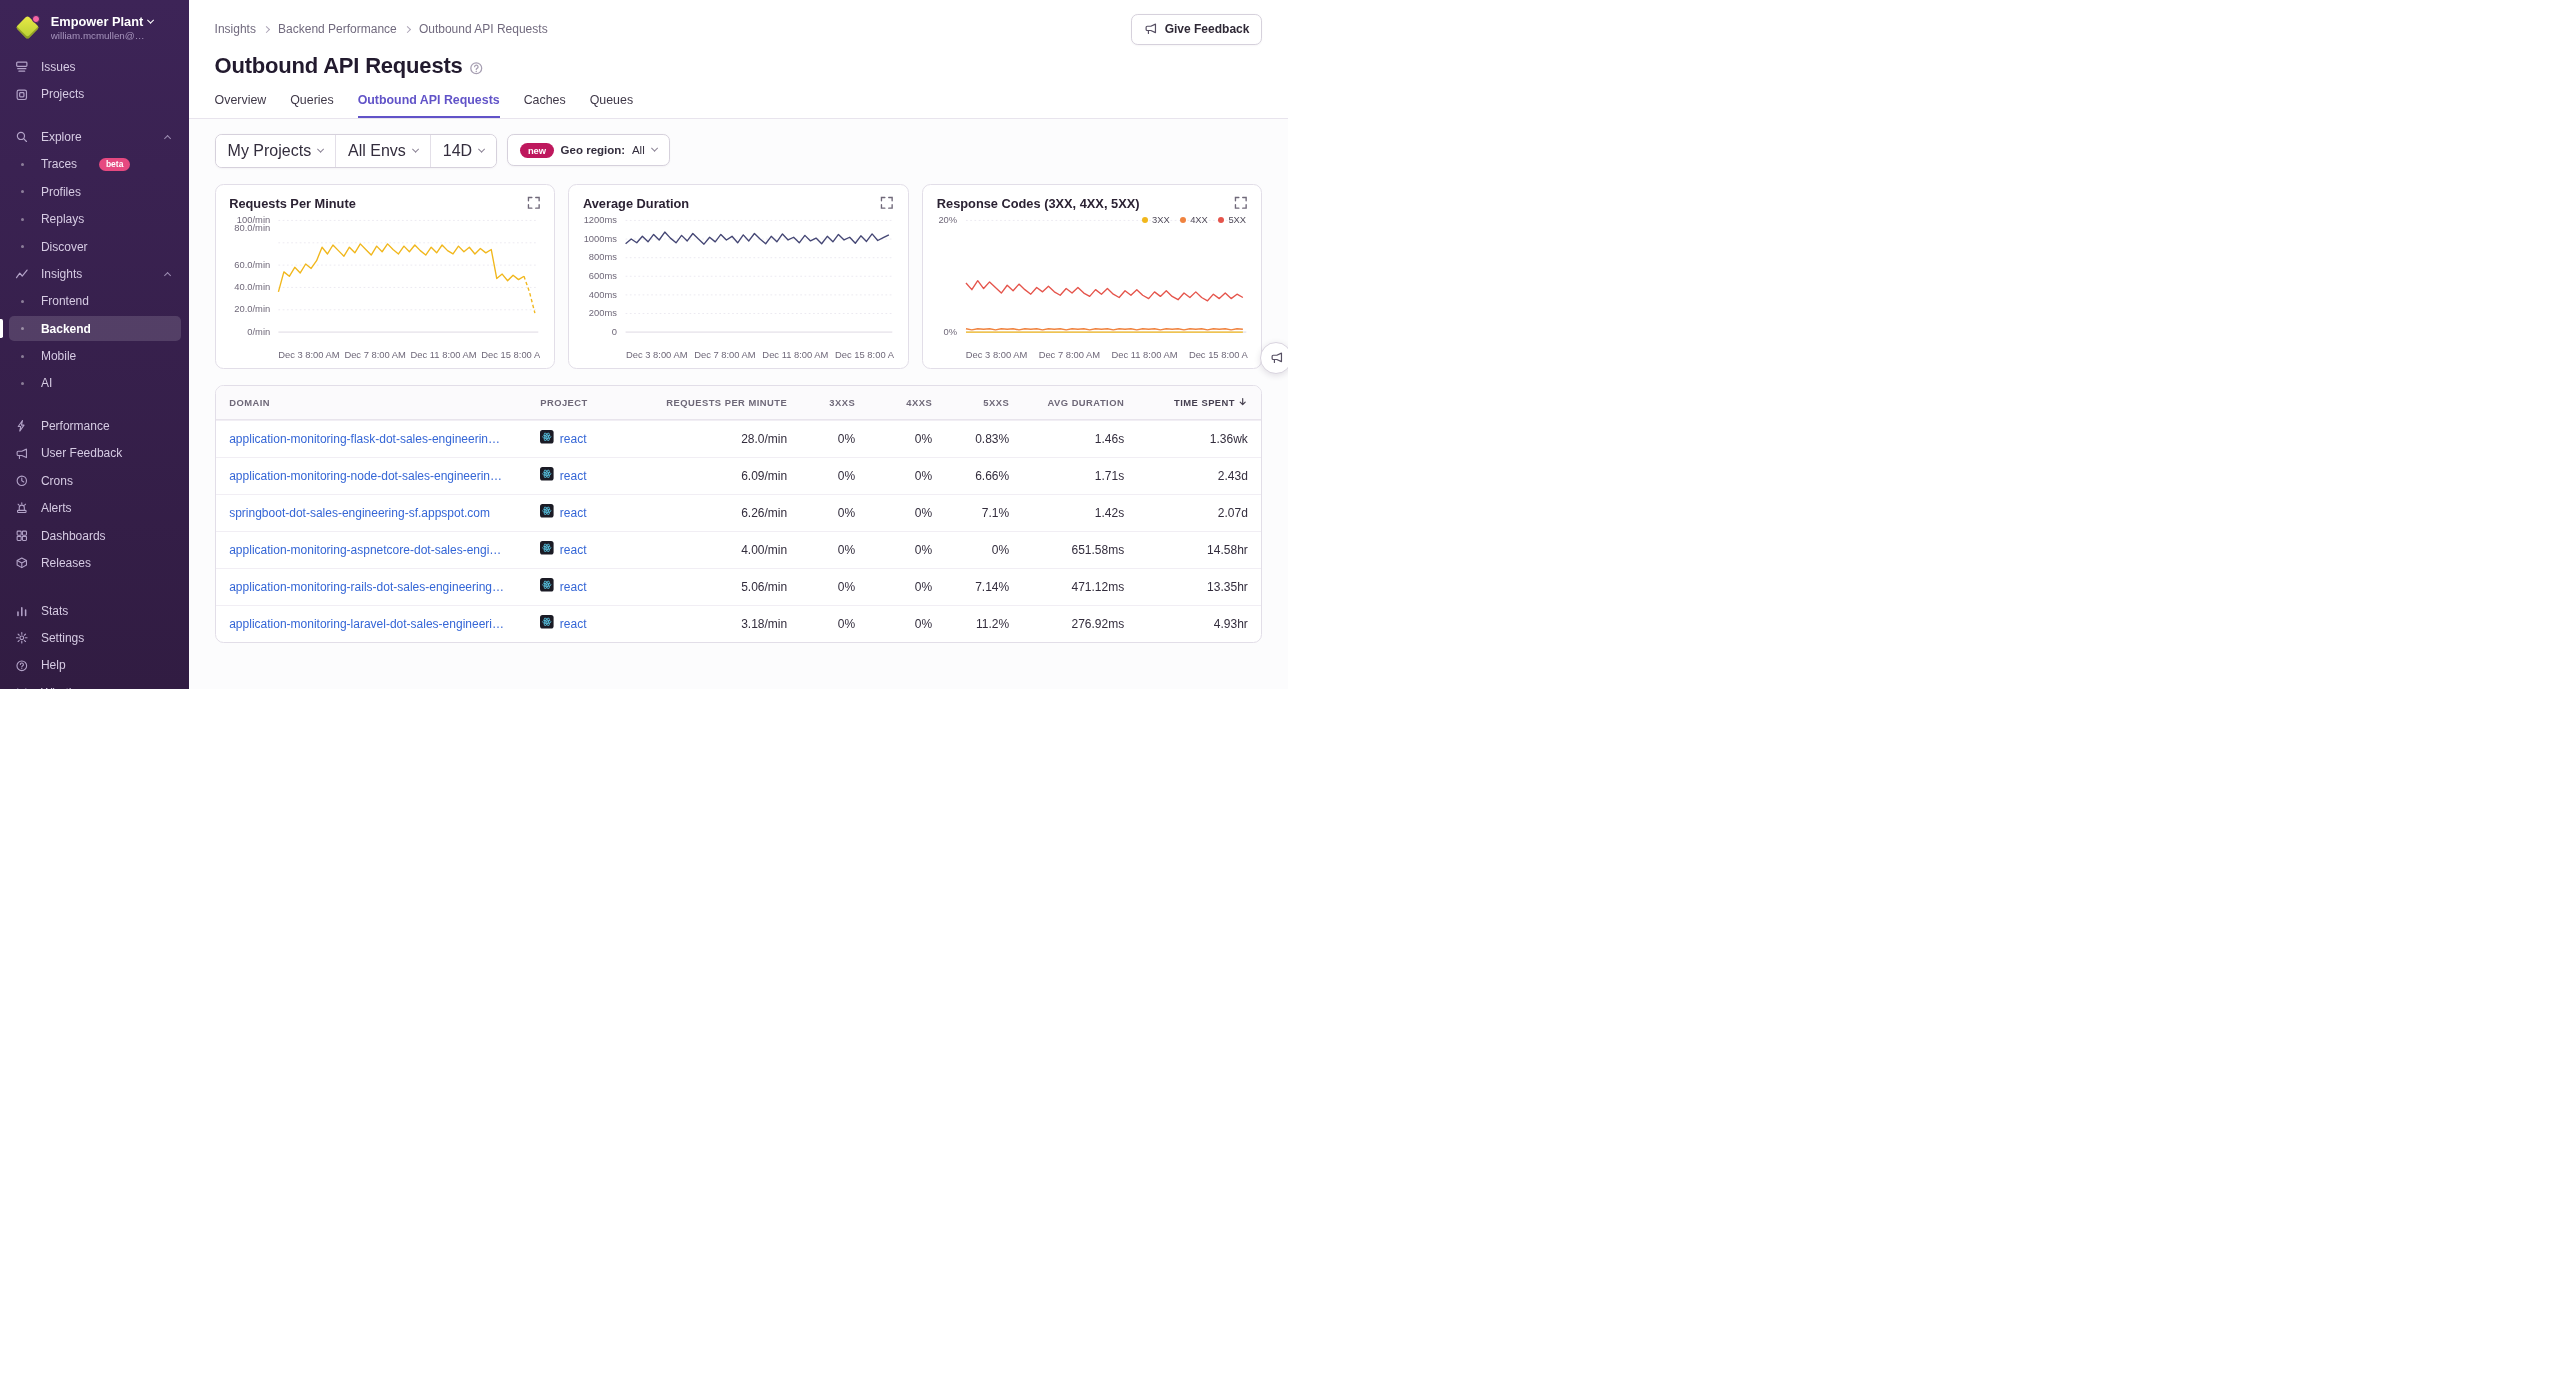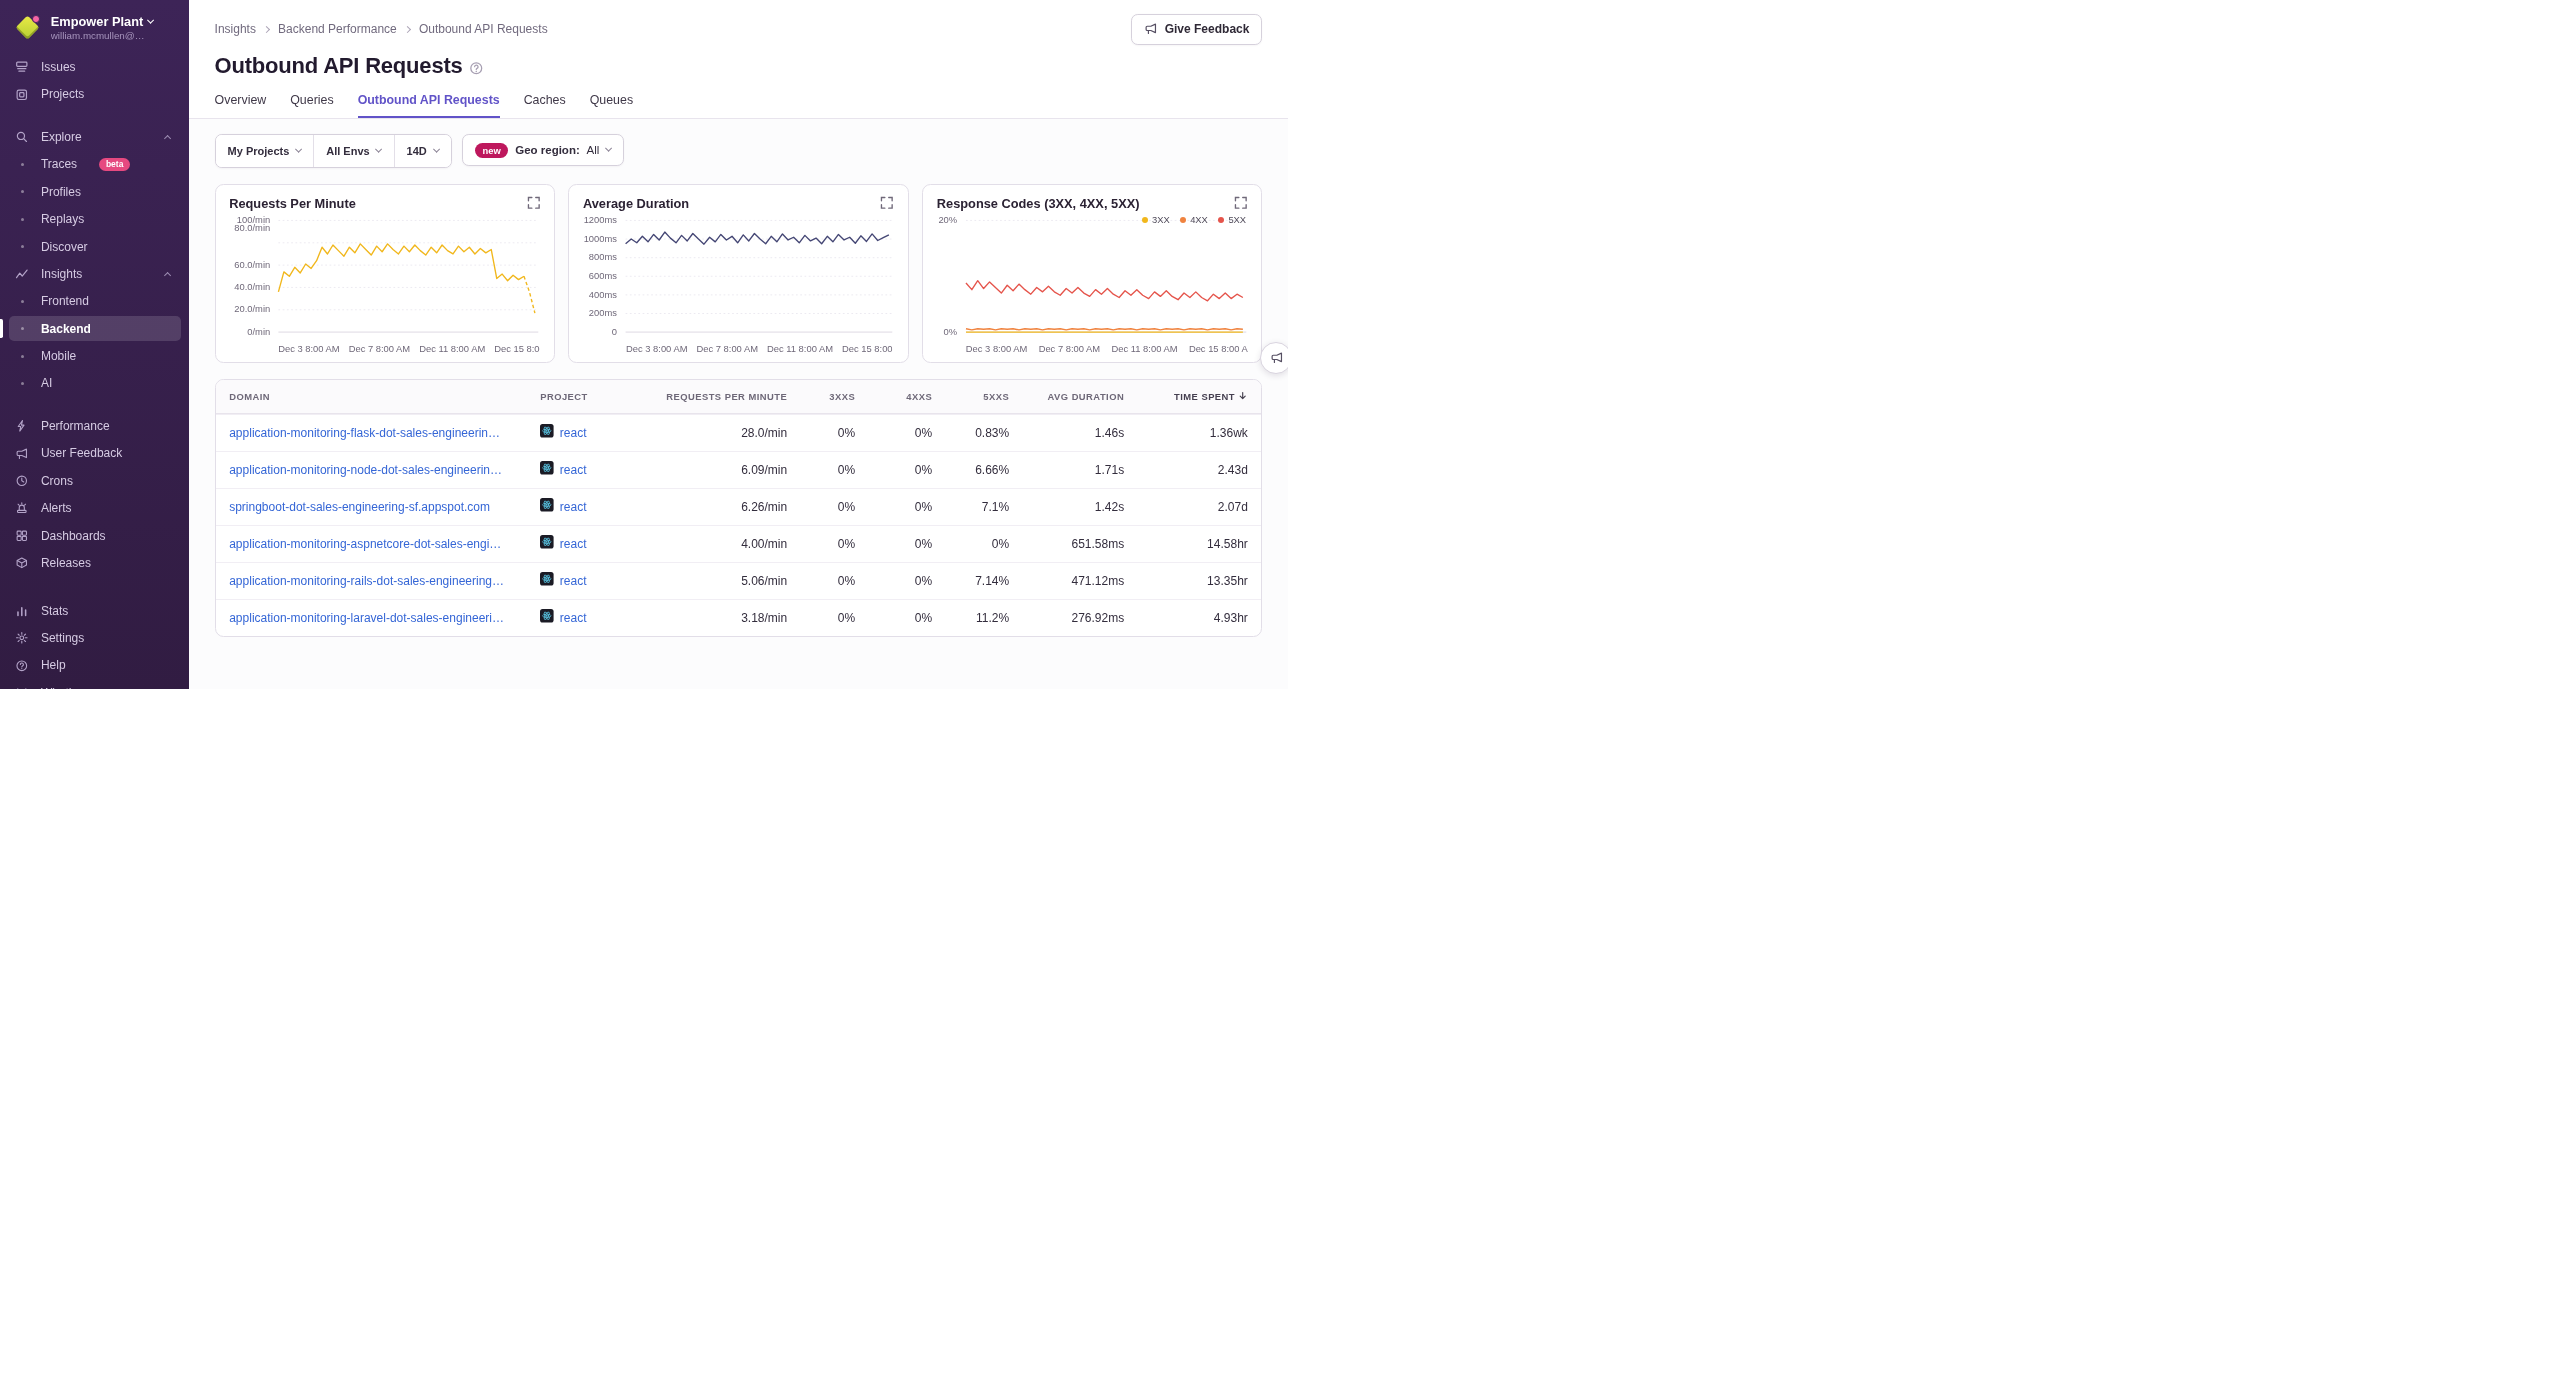--- a/index.html
+++ b/index.html
@@ -45,38 +45,38 @@
   .help-ic { width:14.5px; height:14.5px; color:#a79fb2; cursor:pointer; margin-top:3.4px; }
   .tabs { display:flex; gap:24px; margin:13.6px -25.6px 0; padding:0 25.6px; border-bottom:0.9px solid #e8e4ed; }
   .tab { font-size:12.4px; color:#3f3848; padding-bottom:9.4px; border-bottom:2.6px solid transparent; cursor:pointer; }
   .tab.active { color:#6153c8; font-weight:bold; border-bottom-color:#6153c8; }
 
   .content { flex:1; padding:15.3px 25.6px 0; background:#fcfcfd; overflow:hidden; }
 
   
   .filter-row { display:flex; gap:10.2px; margin-bottom:15.3px; }
   .seg { display:inline-flex; border:0.9px solid #d6d1dc; border-radius:6.8px; background:#fff; overflow:hidden; box-shadow:0 0.9px 1.7px rgba(40,30,60,.04); }
-  .seg-btn { display:flex; align-items:center; gap:6.8px; height:32px; padding:0 12px; border:none; border-left:0.9px solid #e3dfe8; background:#fff; font-family:inherit; font-size:11px; font-weight:bold; color:#332d3d; cursor:pointer; }
+  .seg-btn { display:flex; align-items:center; gap:6.8px; height:32px; padding:0 12px; border:none; border-left:0.9px solid #e3dfe8; background:#fff; font-family:inherit; font-size:16px; font-weight:normal; color:#332d3d; cursor:pointer; }
   .seg-btn:first-child { border-left:none; }
   .seg-btn .chev, .geo .chev { color:#8d8597; margin-top:-2.6px; }
   .geo { display:inline-flex; align-items:center; gap:6.8px; height:32px; padding:0 12px; border:0.9px solid #d6d1dc; border-radius:6.8px; background:#fff; font-family:inherit; font-size:11.5px; cursor:pointer; box-shadow:0 0.9px 1.7px rgba(40,30,60,.04); }
   .new-badge { background:#be185d; color:#fff; font-size:9.4px; font-weight:bold; padding:2.1px 7.7px; border-radius:8.5px; }
   .geo-label { font-weight:bold; color:#332d3d; }
   .geo-val { color:#332d3d; }
 
   
   .charts-row { display:flex; gap:13.6px; margin-bottom:15.3px; }
   .card { flex:1; min-width:0; background:#fff; border:0.9px solid #e2dee8; border-radius:8.5px; padding:11px 13.6px 8.5px; }
   .card-head { display:flex; align-items:center; justify-content:space-between; margin-bottom:5.1px; }
   .card-head h3 { font-size:12.8px; font-weight:bold; color:#2b2233; }
   .expand { width:13.6px; height:13.6px; border:none; background:none; color:#6f6879; cursor:pointer; padding:0; }
   .chart-plot { position:relative; height:118px; }
   .plot-svg { position:absolute; left:0; top:0; }
   .ytick { position:absolute; left:0; text-align:right; font-size:9.4px; color:#6f6879; line-height:10.2px; }
-  .x-labels { display:flex; justify-content:space-between; font-size:9.4px; color:#6f6879; margin-top:9px; white-space:nowrap; overflow:hidden;gap:9px; }
+  .x-labels { display:flex; justify-content:space-between; font-size:9.4px; color:#6f6879; margin-top:15px; white-space:nowrap; overflow:hidden; }
   .legend { position:absolute; top:-1.7px; right:1.7px; display:flex; gap:10.2px; font-size:9.4px; color:#4f4a59; }
   .legend .li { display:flex; align-items:center; gap:4.3px; }
   .legend .dot { width:6px; height:6px; border-radius:50%; }
 
   
   .search-box { display:flex; align-items:center; gap:8.5px; height:34px; border:0.9px solid #d6d1dc; border-radius:6.8px; background:#fff; padding:0 10.2px; margin-bottom:15.3px; }
   .search-ic { width:12.8px; height:12.8px; color:#7d7588; }
   .search-box input { flex:1; border:none; outline:none; font-family:inherit; font-size:12px; color:#332d3d; background:transparent; }
   .search-box input::placeholder { color:#8a8296; }
 

